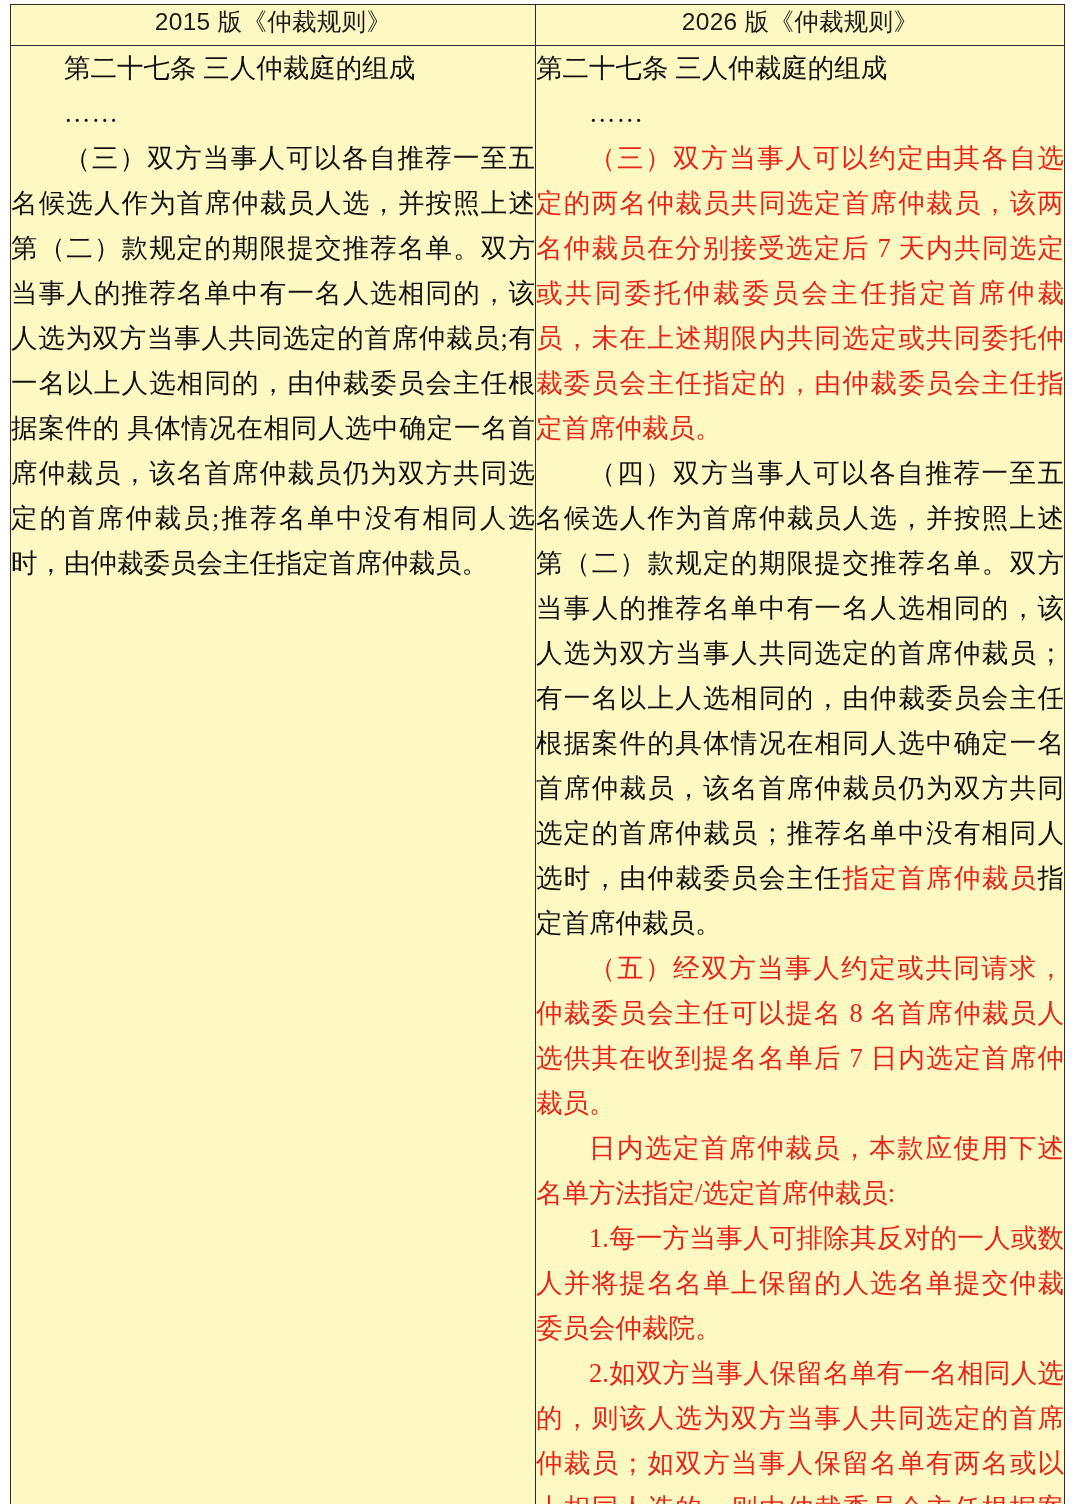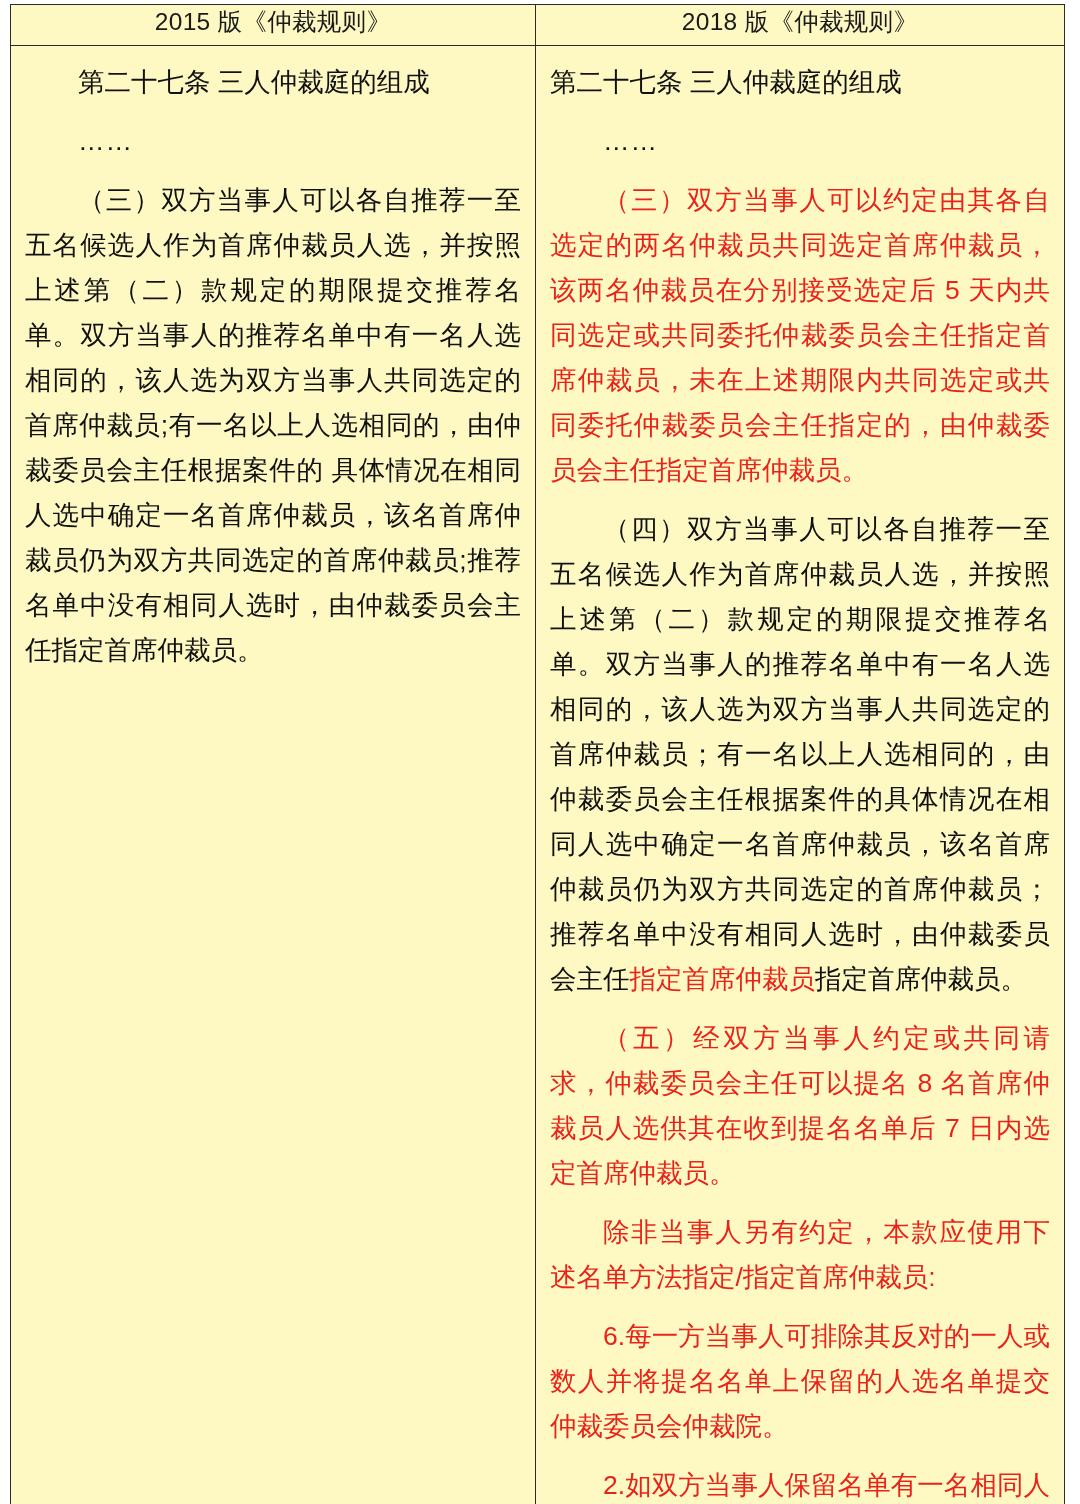--- a/index.html
+++ b/index.html
@@ -62,22 +62,23 @@
   .doc {
     font-size: 26.5px;
     line-height: 45px;
     color: #111111;
     text-align: justify;
     text-justify: inter-ideograph;
     word-break: break-all;
   }
 
   .doc p {
-    margin: 14px;
+    margin: 0;
     padding: 0;
+    font-family: Liberation Serif, serif;
   }
 
   .p-indent  { text-indent: 2em; }
   .p-ellipsis{ text-indent: 2em; letter-spacing: 1px; }
 
   .heading-line { text-indent: 2em; }
   .heading-line.flush { text-indent: 0; }
 
   .red { color: #e8231a; }
   .blk { color: #111111; }
@@ -88,50 +89,50 @@
 <div class="page">
 
   <table class="compare">
     <colgroup>
       <col class="c1">
       <col class="c2">
     </colgroup>
     <thead>
       <tr>
         <th class="col-head">2015 版《仲裁规则》</th>
-        <th class="col-head">2018 版《仲裁规则》</th>
+        <th class="col-head">2026 版《仲裁规则》</th>
       </tr>
     </thead>
     <tbody>
       <tr>
 
         <td class="body-cell">
           <div class="doc">
             <p class="heading-line">第二十七条  三人仲裁庭的组成</p>
             <p class="p-ellipsis">……</p>
             <p class="p-indent blk">（三）双方当事人可以各自推荐一至五名候选人作为首席仲裁员人选，并按照上述第（二）款规定的期限提交推荐名单。双方当事人的推荐名单中有一名人选相同的，该人选为双方当事人共同选定的首席仲裁员;有一名以上人选相同的，由仲裁委员会主任根据案件的 具体情况在相同人选中确定一名首席仲裁员，该名首席仲裁员仍为双方共同选定的首席仲裁员;推荐名单中没有相同人选时，由仲裁委员会主任指定首席仲裁员。</p>
           </div>
         </td>
 
         <td class="body-cell">
           <div class="doc">
             <p class="heading-line flush">第二十七条  三人仲裁庭的组成</p>
             <p class="p-ellipsis">……</p>
 
-            <p class="p-indent red">（三）双方当事人可以约定由其各自选定的两名仲裁员共同选定首席仲裁员，该两名仲裁员在分别接受选定后 5 天内共同选定或共同委托仲裁委员会主任指定首席仲裁员，未在上述期限内共同选定或共同委托仲裁委员会主任指定的，由仲裁委员会主任指定首席仲裁员。</p>
+            <p class="p-indent red">（三）双方当事人可以约定由其各自选定的两名仲裁员共同选定首席仲裁员，该两名仲裁员在分别接受选定后 7 天内共同选定或共同委托仲裁委员会主任指定首席仲裁员，未在上述期限内共同选定或共同委托仲裁委员会主任指定的，由仲裁委员会主任指定首席仲裁员。</p>
 
             <p class="p-indent">
               <span class="blk">（四）双方当事人可以各自推荐一至五名候选人作为首席仲裁员人选，并按照上述第（二）款规定的期限提交推荐名单。双方当事人的推荐名单中有一名人选相同的，该人选为双方当事人共同选定的首席仲裁员；有一名以上人选相同的，由仲裁委员会主任根据案件的具体情况在相同人选中确定一名首席仲裁员，该名首席仲裁员仍为双方共同选定的首席仲裁员；推荐名单中没有相同人选时，由仲裁委员会主任</span><span class="red">指定首席仲裁员</span><span class="blk">指定首席仲裁员。</span>
             </p>
 
             <p class="p-indent red">（五）经双方当事人约定或共同请求，仲裁委员会主任可以提名 8 名首席仲裁员人选供其在收到提名名单后 7 日内选定首席仲裁员。</p>
 
-            <p class="p-indent red">除非当事人另有约定，本款应使用下述名单方法指定/指定首席仲裁员:</p>
+            <p class="p-indent red">日内选定首席仲裁员，本款应使用下述名单方法指定/选定首席仲裁员:</p>
 
-            <p class="p-indent red">6.每一方当事人可排除其反对的一人或数人并将提名名单上保留的人选名单提交仲裁委员会仲裁院。</p>
+            <p class="p-indent red">1.每一方当事人可排除其反对的一人或数人并将提名名单上保留的人选名单提交仲裁委员会仲裁院。</p>
 
             <p class="p-indent red">2.如双方当事人保留名单有一名相同人选的，则该人选为双方当事人共同选定的首席仲裁员；如双方当事人保留名单有两名或以上相同人选的，则由仲裁委员会主任根据案件的具体情况确定其中一名人选为首席仲裁员，该名首席仲裁员仍为双方共同选定的首席仲裁员；双方当事人未选定相同人选时，由仲裁委员会主任在提名名单外指定首席仲裁员。</p>
           </div>
         </td>
 
       </tr>
     </tbody>
   </table>
 
 </div>

